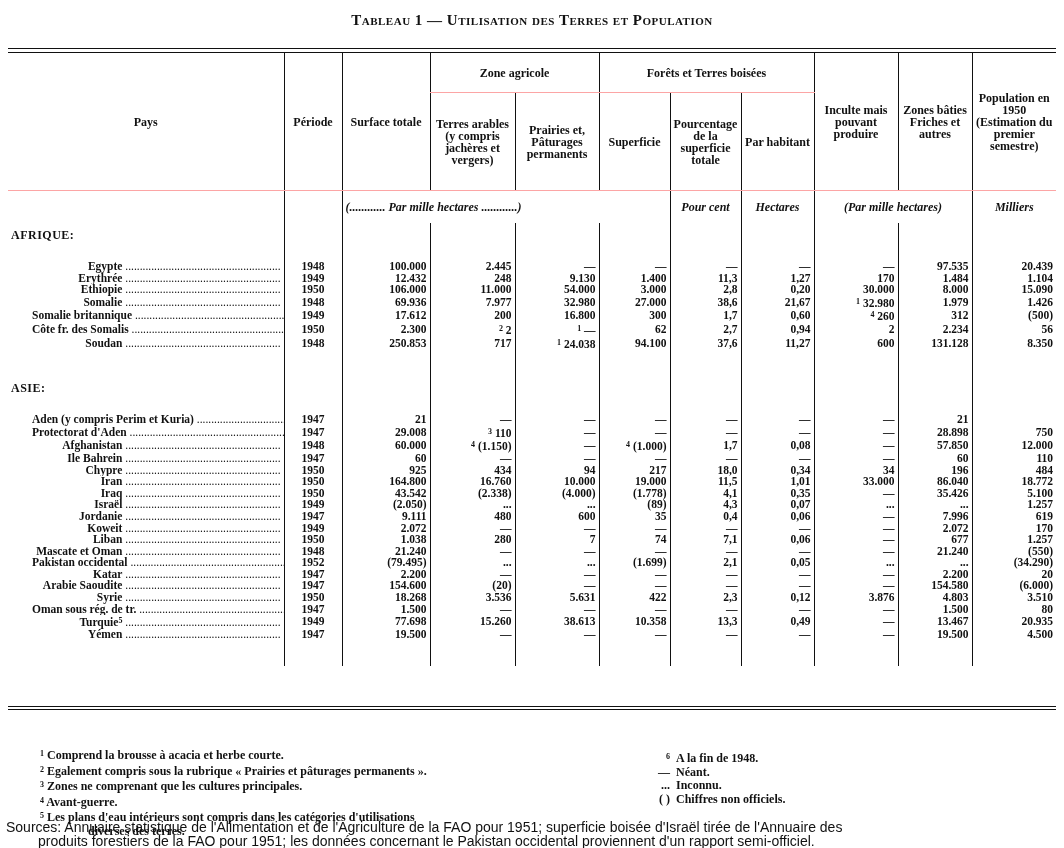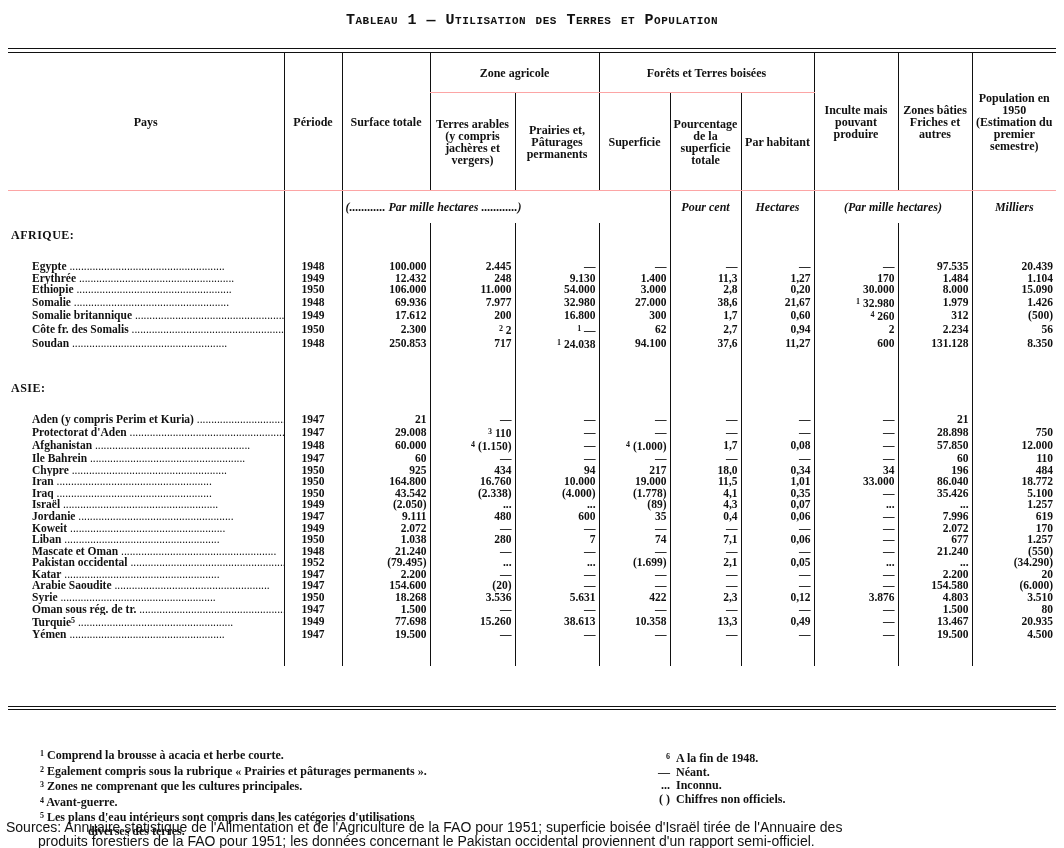--- a/index.html
+++ b/index.html
@@ -3,39 +3,39 @@
 <meta charset="utf-8">
 <style>
   html, body { margin: 0; padding: 0; background: #ffffff; }
   body {
     width: 1064px; height: 848px; overflow: hidden; position: relative;
     font-family: "DejaVu Serif", "Liberation Serif", serif;
     color: #111;
   }
   .title {
     position: absolute; top: 12px; left: 0; width: 1064px; text-align: center;
-    font-family: Liberation Mono, monospace; font-variant: small-caps;
+    font-family: Liberation Serif, serif; font-variant: small-caps;
     font-size: 15px; letter-spacing: 0.5px; font-weight: bold;
   }
   .rule { position: absolute; left: 8px; width: 1048px; border-top: 1px solid #111; }
   table.data {
     position: absolute; top: 52px; left: 8px; width: 1048px;
     border-collapse: collapse; table-layout: fixed;
     font-family: "Liberation Serif", serif; font-weight: bold; font-size: 12px;
   }
   table.data th, table.data td { padding: 0 3px; vertical-align: middle; }
   table.data th { font-weight: bold; text-align: center; line-height: 12px; font-size: 12px; }
   .vl { border-left: 1px solid #111; }
   .bb { border-bottom: 1px solid #fca5a5; }
   .unit td { font-style: italic; text-align: center; height: 32px; font-size: 12px; }
   .unit td.left { text-align: left; }
   .num { text-align: right; white-space: nowrap; }
   .ctr { text-align: center; }
   .row td { height: 11.6px; line-height: 11.6px; font-size: 11.5px; }
-  .country { white-space: nowrap; overflow: hidden; padding-left: 24px !important; }
+  .country { white-space: nowrap; overflow: hidden; padding-left: 24px !important; text-align: right; }
   .region td { height: 24px; font-size: 12px; letter-spacing: 0.5px; }
   .spacer td { height: 14px; }
   .spacer-lg td { height: 26px; }
   .dots::after { content: " ......................................................"; font-weight: normal; }
   sup { font-size: 8px; vertical-align: 3px; font-weight: bold; }
   .notes {
     position: absolute; top: 716px; left: 40px; width: 600px;
     font-family: "Liberation Serif", serif; font-weight: bold; font-size: 12px; line-height: 13.5px; margin-top: 31px;
   }
   .notes .note { white-space: nowrap; }

